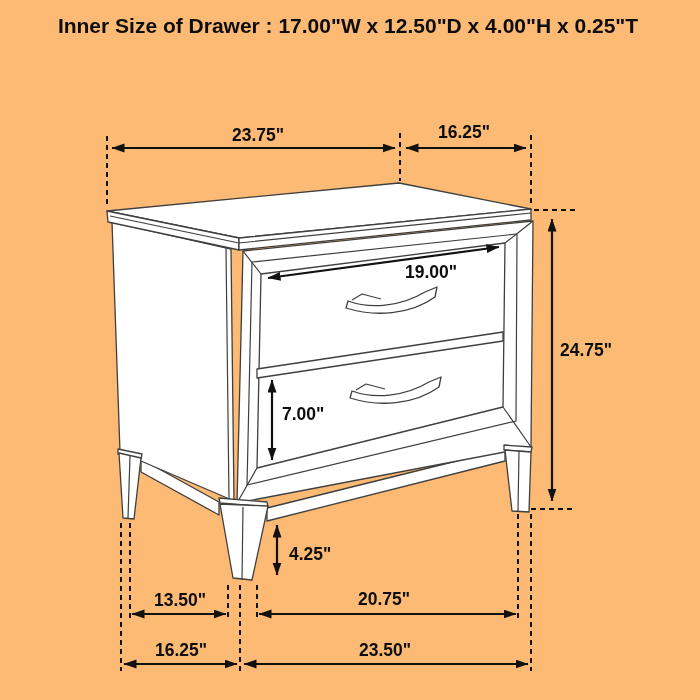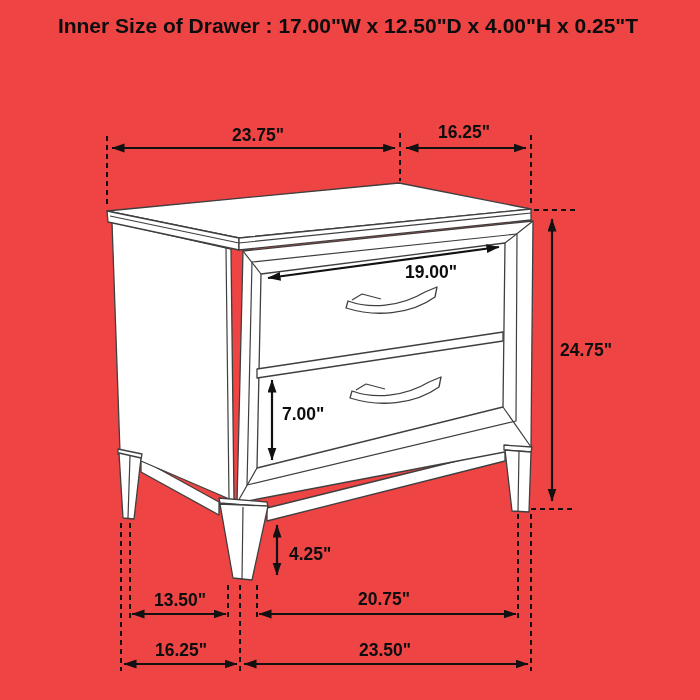--- a/index.html
+++ b/index.html
@@ -1,19 +1,19 @@
 <!DOCTYPE html>
 <html><head>
 <meta charset="utf-8">
 <style>
   html,body{margin:0;padding:0;background:#fff;}
   .canvas{
     position:relative;
     width:700px;height:700px;
-    background:#ef4444;
+    background:#fdba74;
     font-family:"Liberation Sans", sans-serif;
     overflow:hidden;
   }
   svg{display:block;}
   .dim-text{
     font-family:"Liberation Sans", sans-serif;
     font-weight:bold;
     font-size:17.5px;
     fill:#0d0d0d;
   }

